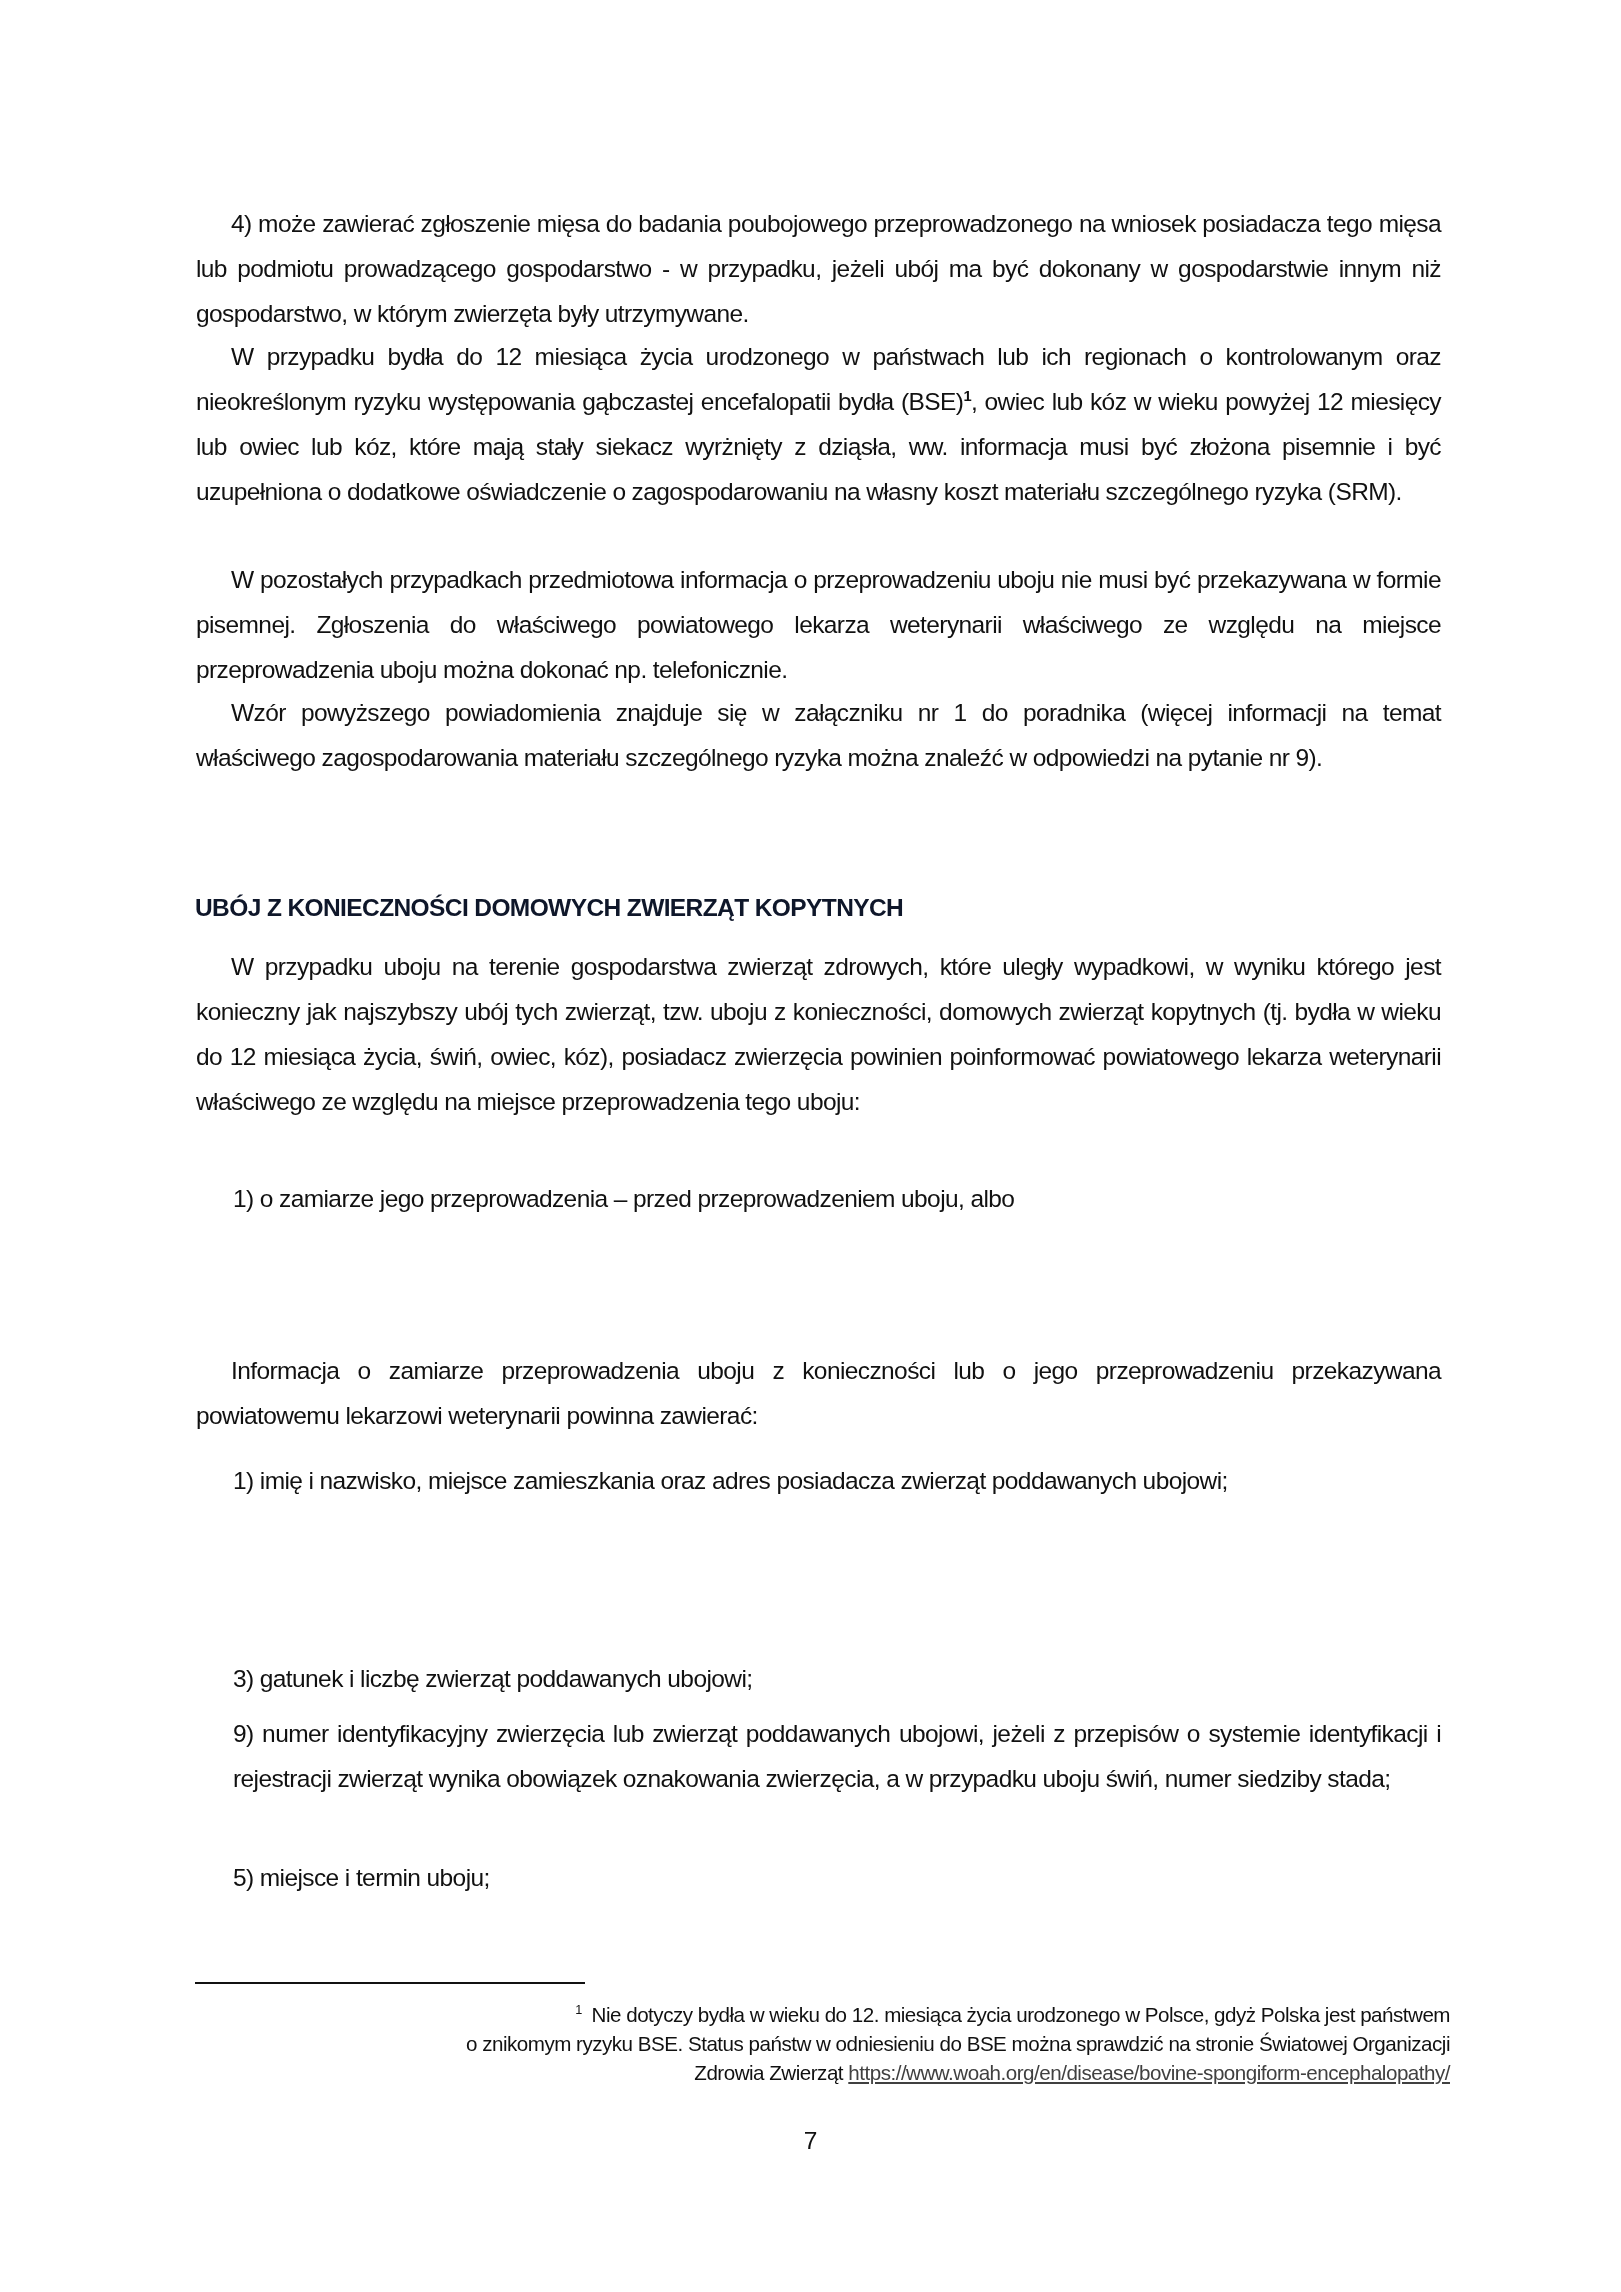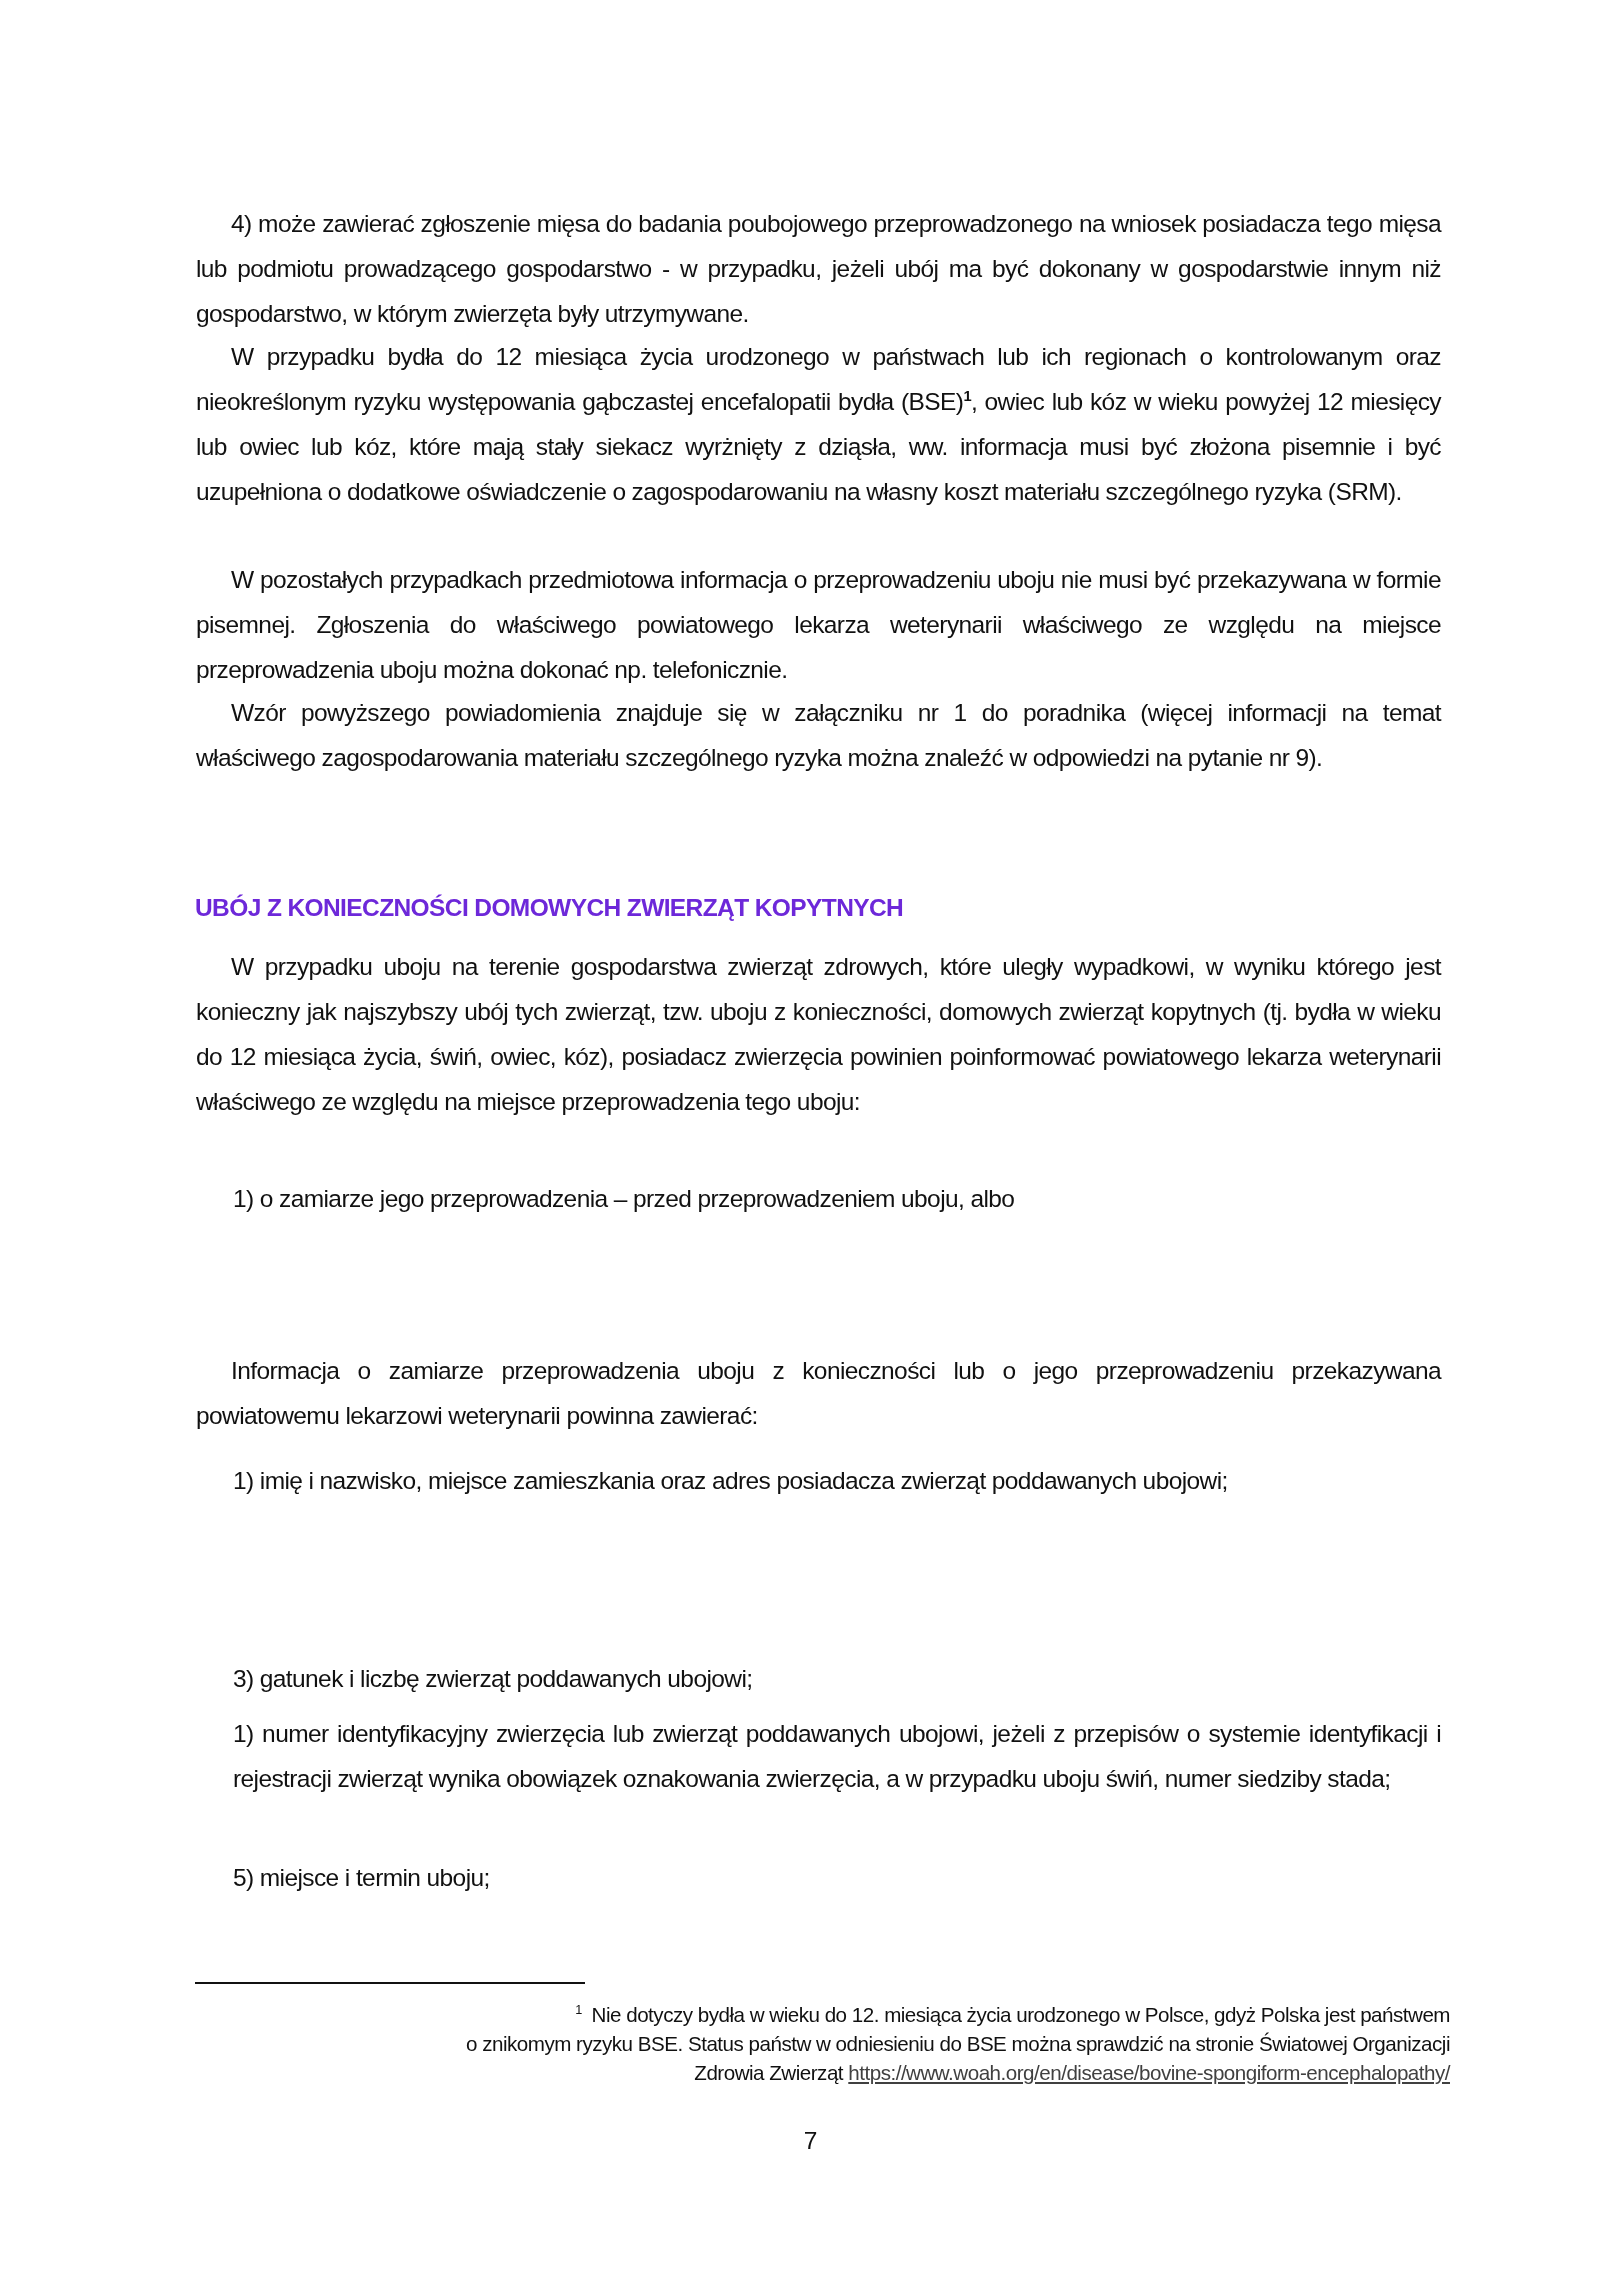--- a/index.html
+++ b/index.html
@@ -4,21 +4,21 @@
 <style>
   html, body { margin: 0; padding: 0; background: #ffffff; }
   body { width: 1621px; height: 2293px; position: relative; overflow: hidden;
          font-family: "Liberation Sans", sans-serif; color: #111111; }
   .page { position: absolute; left: 0; top: 0; width: 1621px; height: 2293px; background: #fff; }
   .p { position: absolute; left: 196px; width: 1245px; font-size: 24.5px; line-height: 45px;
        text-align: justify; letter-spacing: -0.6px; margin: 0; }
   .p.indent { text-indent: 35px; }
   .p.item { left: 233px; width: 1208px; }
   .heading { position: absolute; left: 195px; top: 894px; font-size: 24.5px; font-weight: bold;
-             color: #6d28d9; letter-spacing: -0.6px; margin: 0; }
+             color: #0f172a; letter-spacing: -0.6px; margin: 0; }
   sup.fnref { font-size: 14.7px; font-weight: bold; line-height: 0; vertical-align: super; }
   .fn-rule { position: absolute; left: 195px; top: 1982px; width: 390px; height: 2px; background: #111; }
   .footnote { position: absolute; left: 195px; top: 2000px; width: 1255px; font-size: 20.6px;
               line-height: 29px; letter-spacing: -0.5px; margin: 0; text-align: right; }
   .footnote sup { font-size: 12.7px; vertical-align: super; line-height: 0; margin-right: 9.8px; }
   .footnote a { color: #404040; text-decoration: underline; }
   .pagenum { position: absolute; left: 0; width: 1621px; top: 2127px; text-align: center; font-size: 24.5px; }
 </style>
 </head>
 <body>
@@ -36,21 +36,21 @@
   <h2 class="heading">UBÓJ Z KONIECZNOŚCI DOMOWYCH ZWIERZĄT KOPYTNYCH</h2>
 
   <p class="p indent" style="top:944px;">W przypadku uboju na terenie gospodarstwa zwierząt zdrowych, które uległy wypadkowi, w wyniku którego jest konieczny jak najszybszy ubój tych zwierząt, tzw. uboju z konieczności, domowych zwierząt kopytnych (tj. bydła w wieku do 12 miesiąca życia, świń, owiec, kóz), posiadacz zwierzęcia powinien poinformować powiatowego lekarza weterynarii właściwego ze względu na miejsce przeprowadzenia tego uboju:</p>
 
   <p class="p item" style="top:1176px;">1) o zamiarze jego przeprowadzenia – przed przeprowadzeniem uboju, albo</p>
 
   <p class="p indent" style="top:1348px;">Informacja o zamiarze przeprowadzenia uboju z konieczności lub o jego przeprowadzeniu przekazywana powiatowemu lekarzowi weterynarii powinna zawierać:</p>
 
   <p class="p item" style="top:1458px;">1) imię i nazwisko, miejsce zamieszkania oraz adres posiadacza zwierząt poddawanych ubojowi;</p>
   <p class="p item" style="top:1656px;">3) gatunek i liczbę zwierząt poddawanych ubojowi;</p>
-  <p class="p item" style="top:1711px;">1) numer identyfikacyjny zwierzęcia lub zwierząt poddawanych ubojowi, jeżeli z przepisów o systemie identyfikacji i rejestracji zwierząt wynika obowiązek oznakowania zwierzęcia, a w przypadku uboju świń, numer siedziby stada;</p>
+  <p class="p item" style="top:1711px;">9) numer identyfikacyjny zwierzęcia lub zwierząt poddawanych ubojowi, jeżeli z przepisów o systemie identyfikacji i rejestracji zwierząt wynika obowiązek oznakowania zwierzęcia, a w przypadku uboju świń, numer siedziby stada;</p>
   <p class="p item" style="top:1855px;">5) miejsce i termin uboju;</p>
 
   <div class="fn-rule"></div>
 
   <div class="footnote">
     <div><sup>1</sup><span>Nie dotyczy bydła w wieku do 12. miesiąca życia urodzonego w Polsce, gdyż Polska jest państwem</span></div>
     <div>o znikomym ryzyku BSE. Status państw w odniesieniu do BSE można sprawdzić na stronie Światowej Organizacji</div>
     <div><span>Zdrowia Zwierząt </span><a href="#">https://www.woah.org/en/disease/bovine-spongiform-encephalopathy/</a></div>
   </div>
 

